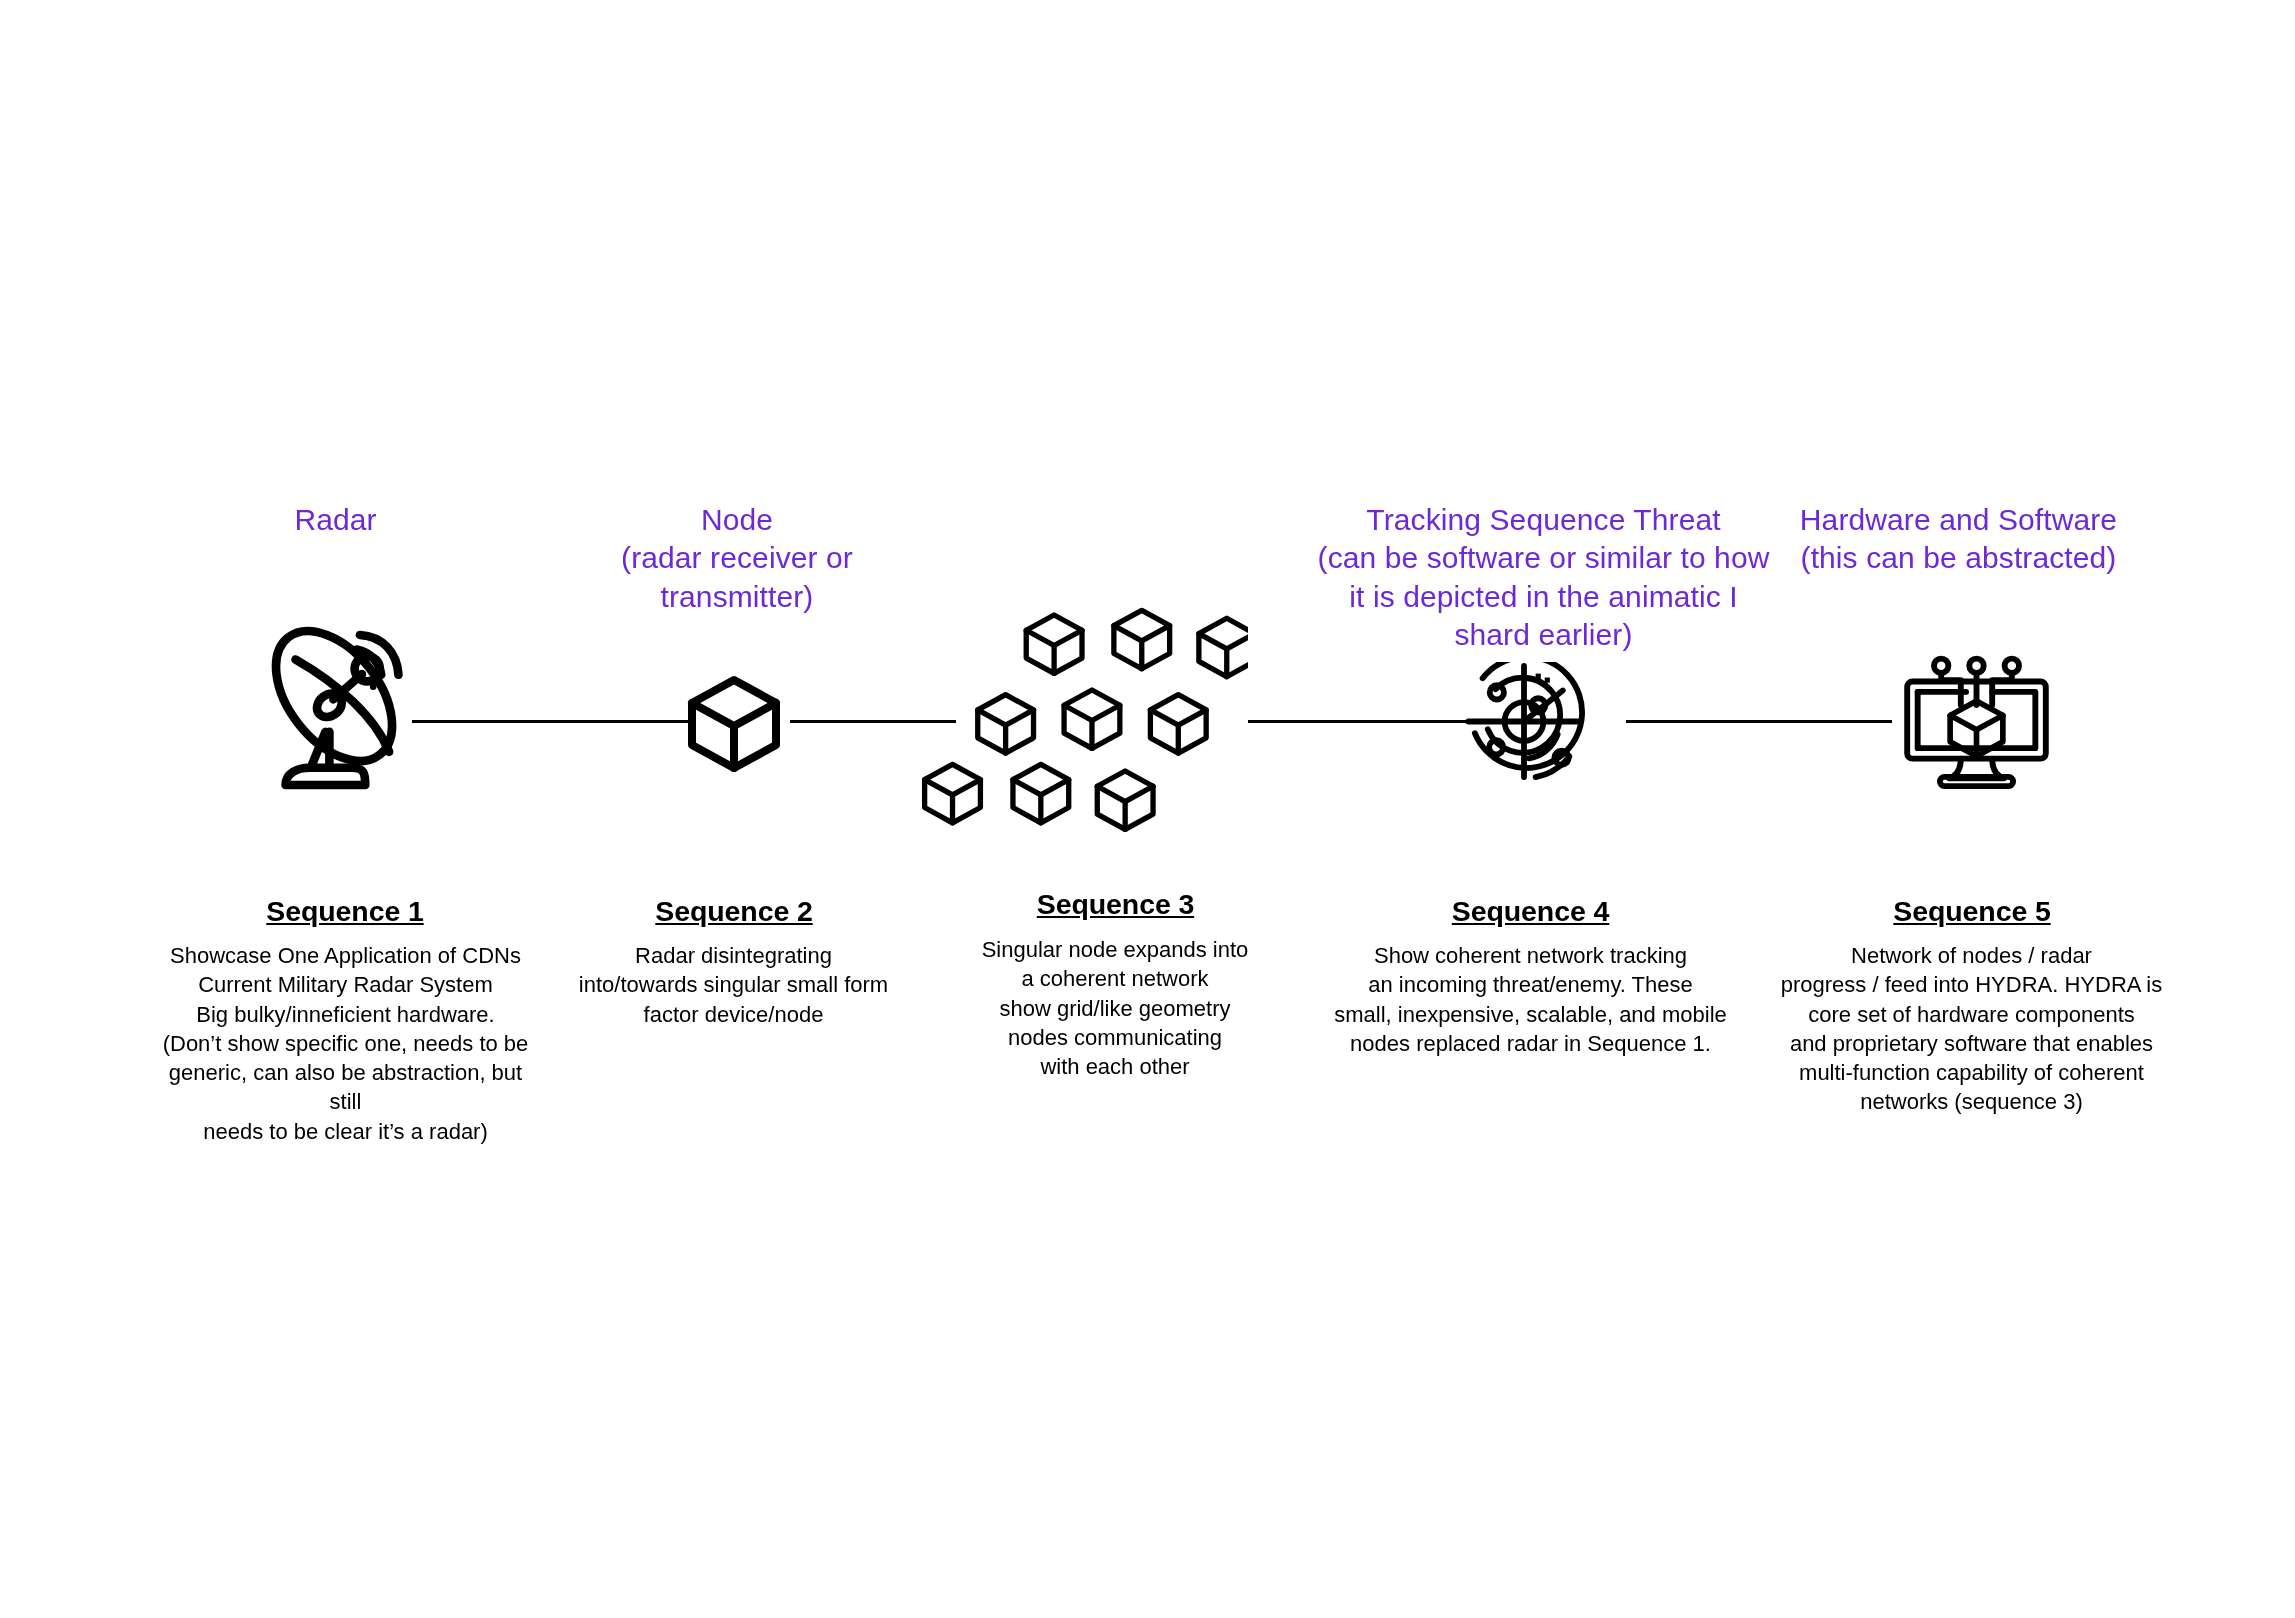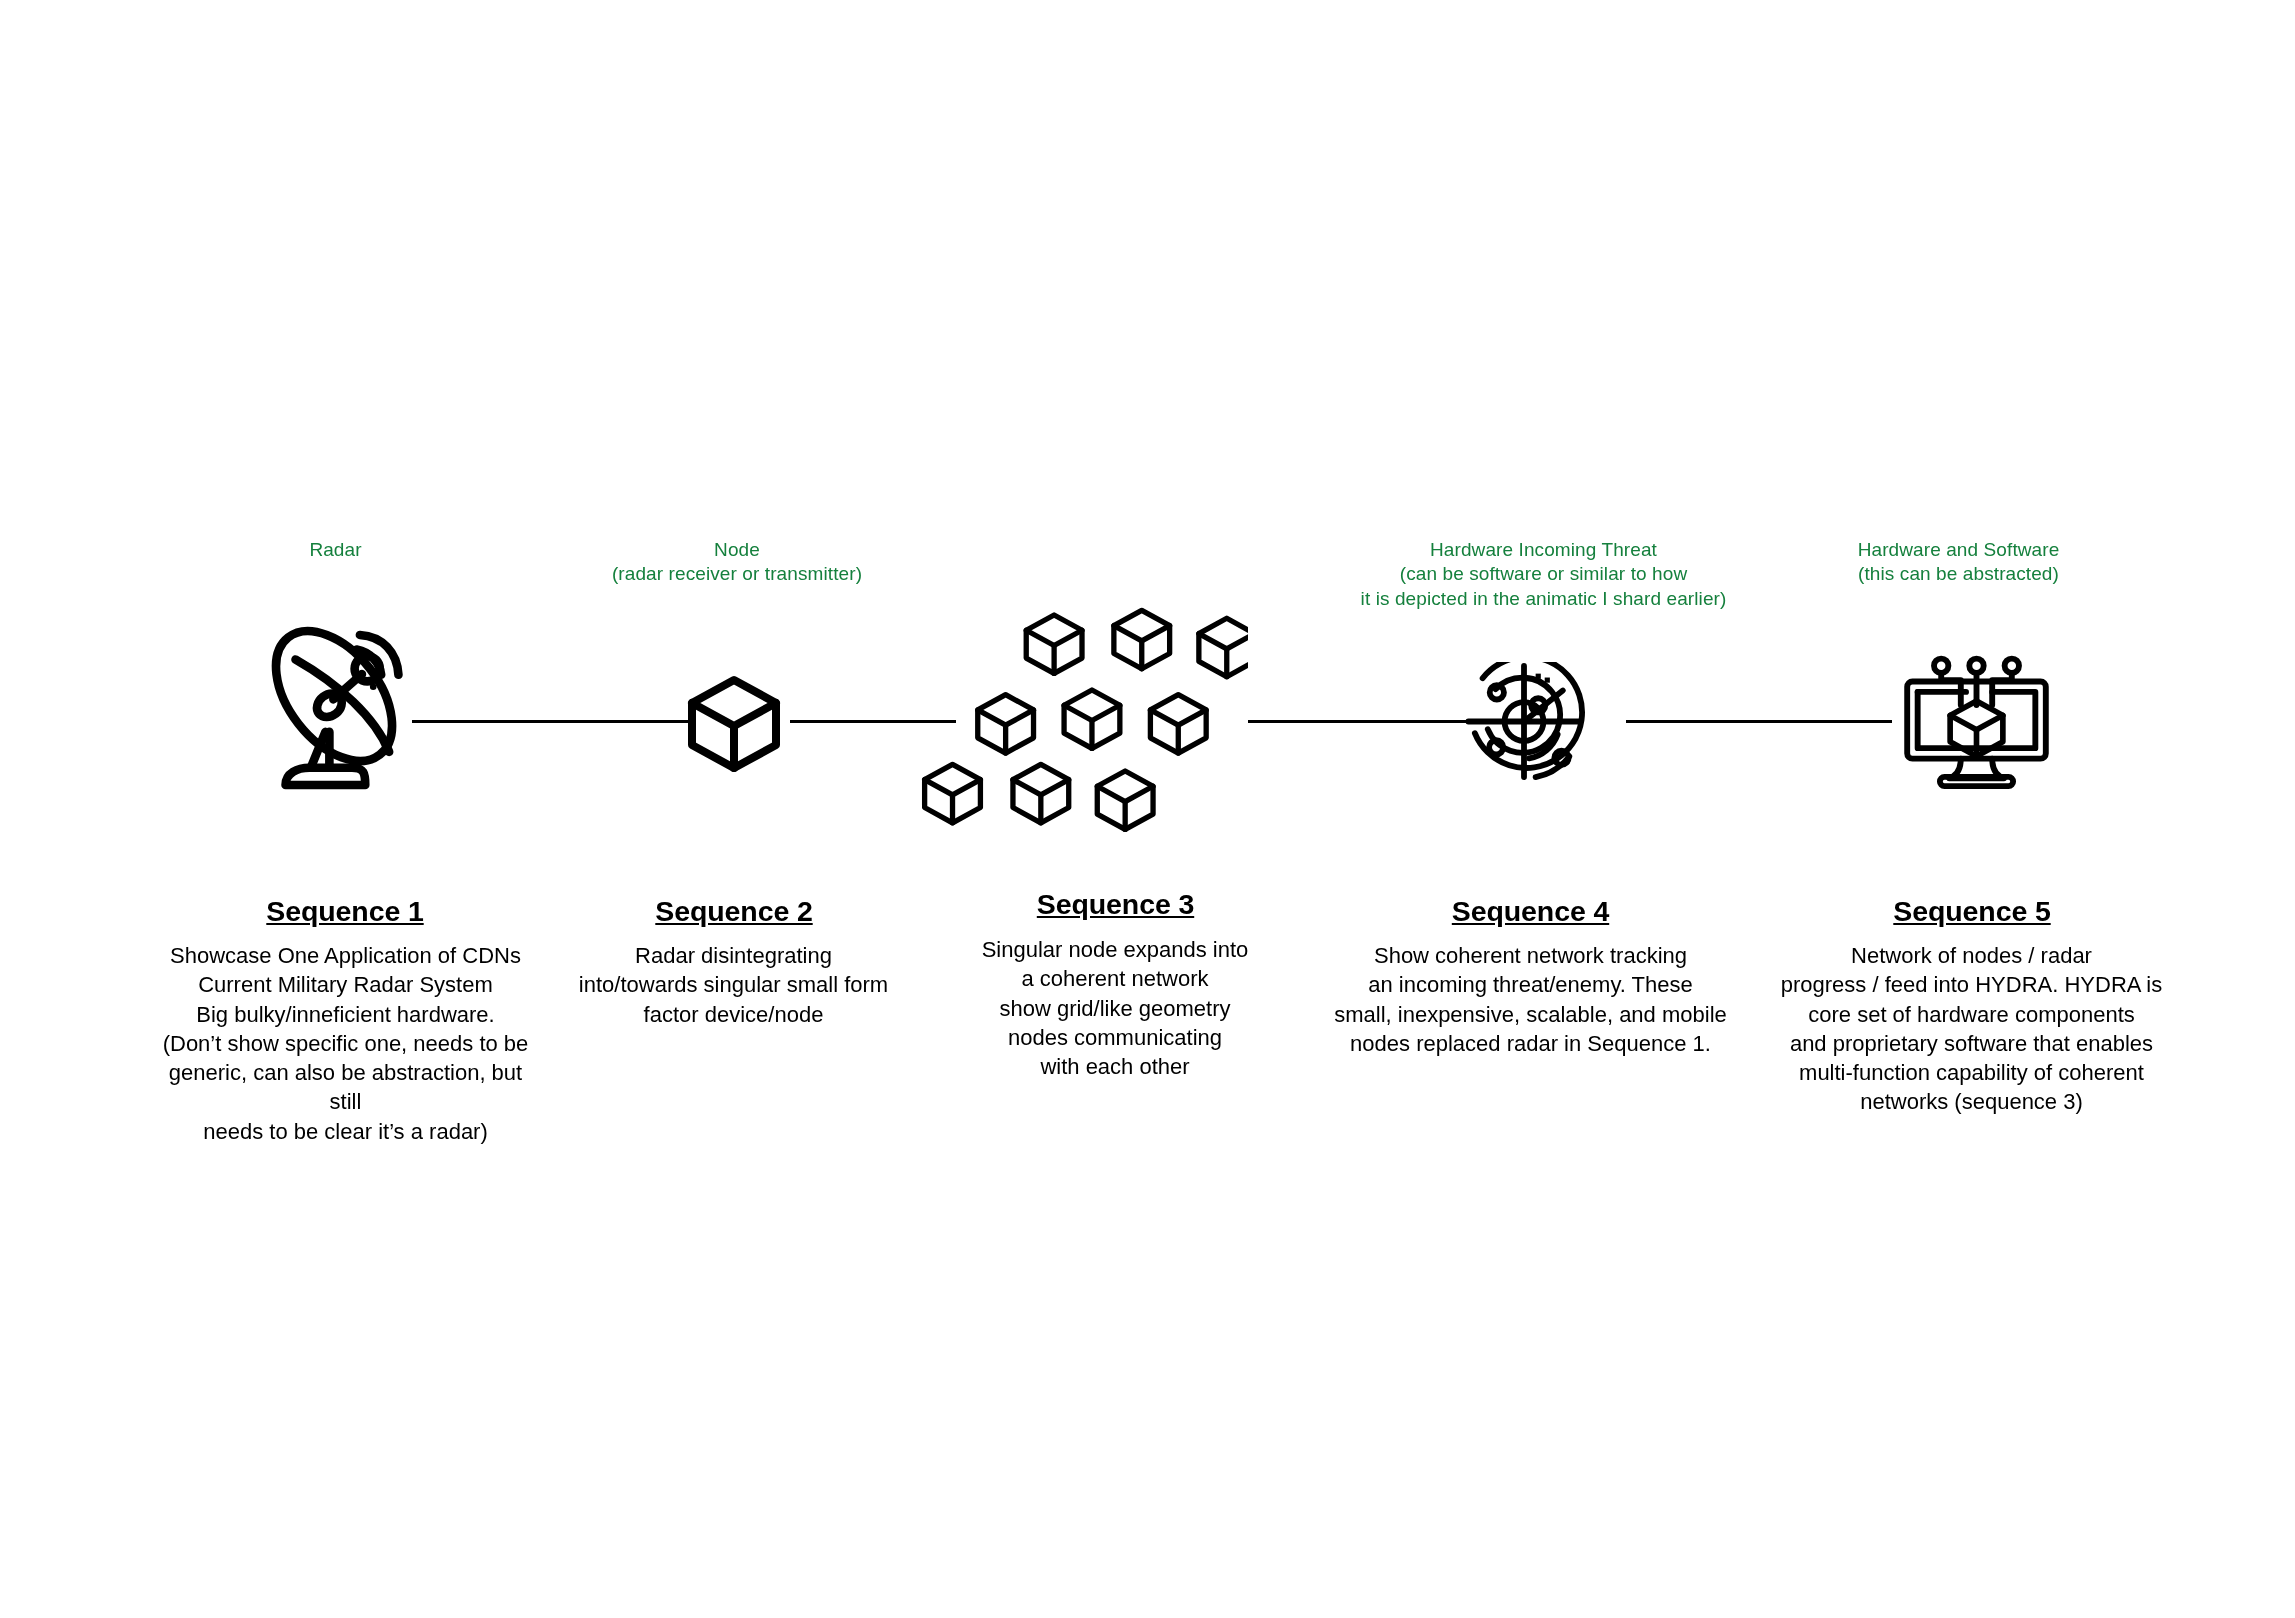--- a/index.html
+++ b/index.html
@@ -21,26 +21,25 @@
     left: 0;
     top: 0;
     width: 2295px;
     height: 1618px;
   }
 
   
   .header-label {
     position: absolute;
     text-align: center;
-    font-size: 19px;
+    font-size: 30px;
     line-height: 1.28;
-    color: #15803d;
+    color: #6d28d9;
     white-space: pre-line;
     letter-spacing: 0.1px;
-    margin-top: 37px;
   }
 
   
   .icon-slot {
     position: absolute;
     display: flex;
     align-items: center;
     justify-content: center;
   }
   .icon-slot svg { display: block; }
@@ -73,21 +72,21 @@
 <body>
 
 <div id="board">
 
   <div class="header-label" style="left:193px; top:501px; width:285px;">Radar</div>
 
   <div class="header-label" style="left:571px; top:501px; width:332px;">Node
 (radar receiver or transmitter)</div>
 
 
-  <div class="header-label" style="left:1308px; top:501px; width:471px;">Hardware Incoming Threat
+  <div class="header-label" style="left:1308px; top:501px; width:471px;">Tracking Sequence Threat
 (can be software or similar to how
 it is depicted in the animatic I shard earlier)</div>
 
   <div class="header-label" style="left:1786px; top:501px; width:345px;">Hardware and Software
 (this can be abstracted)</div>
 
   <div class="connector" style="left:412px; top:720px; width:279px;"></div>
   <div class="connector" style="left:790px; top:720px; width:166px;"></div>
   <div class="connector" style="left:1248px; top:720px; width:219px;"></div>
   <div class="connector" style="left:1626px; top:720px; width:266px;"></div>

